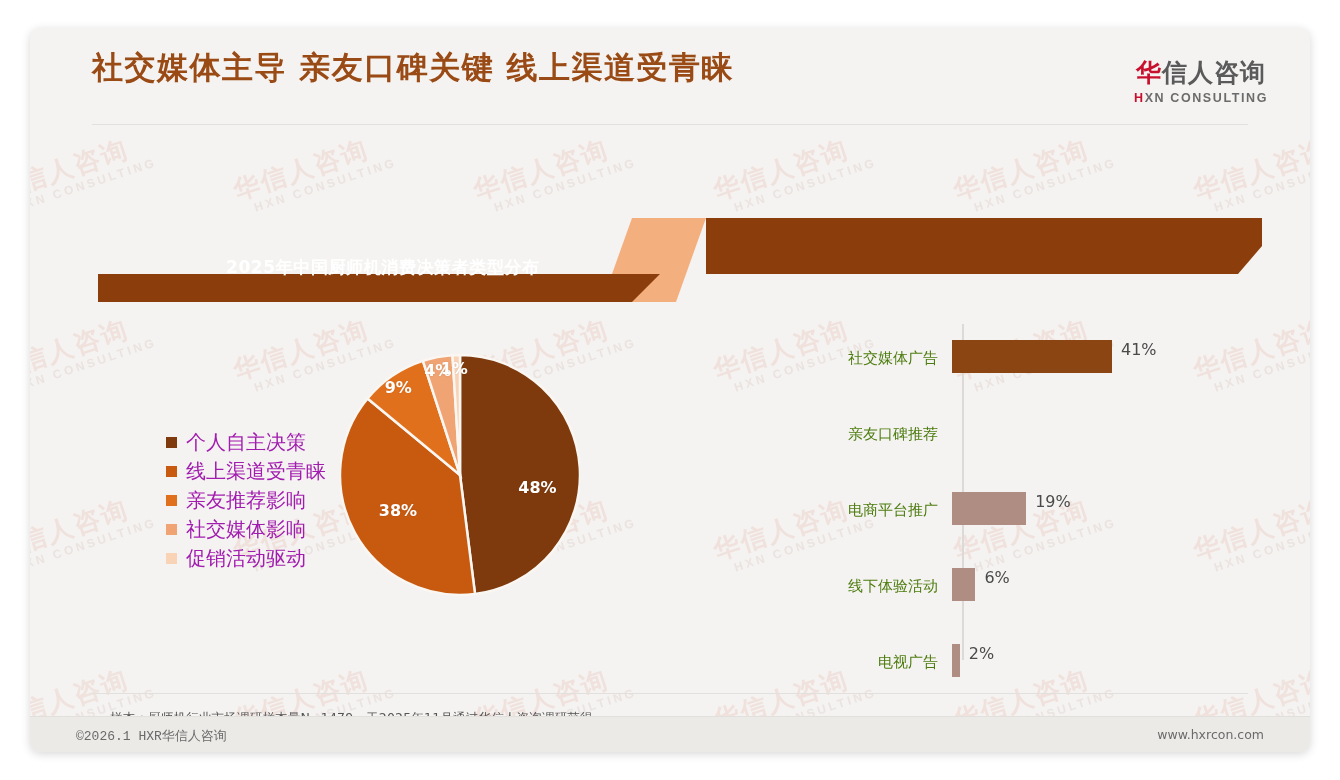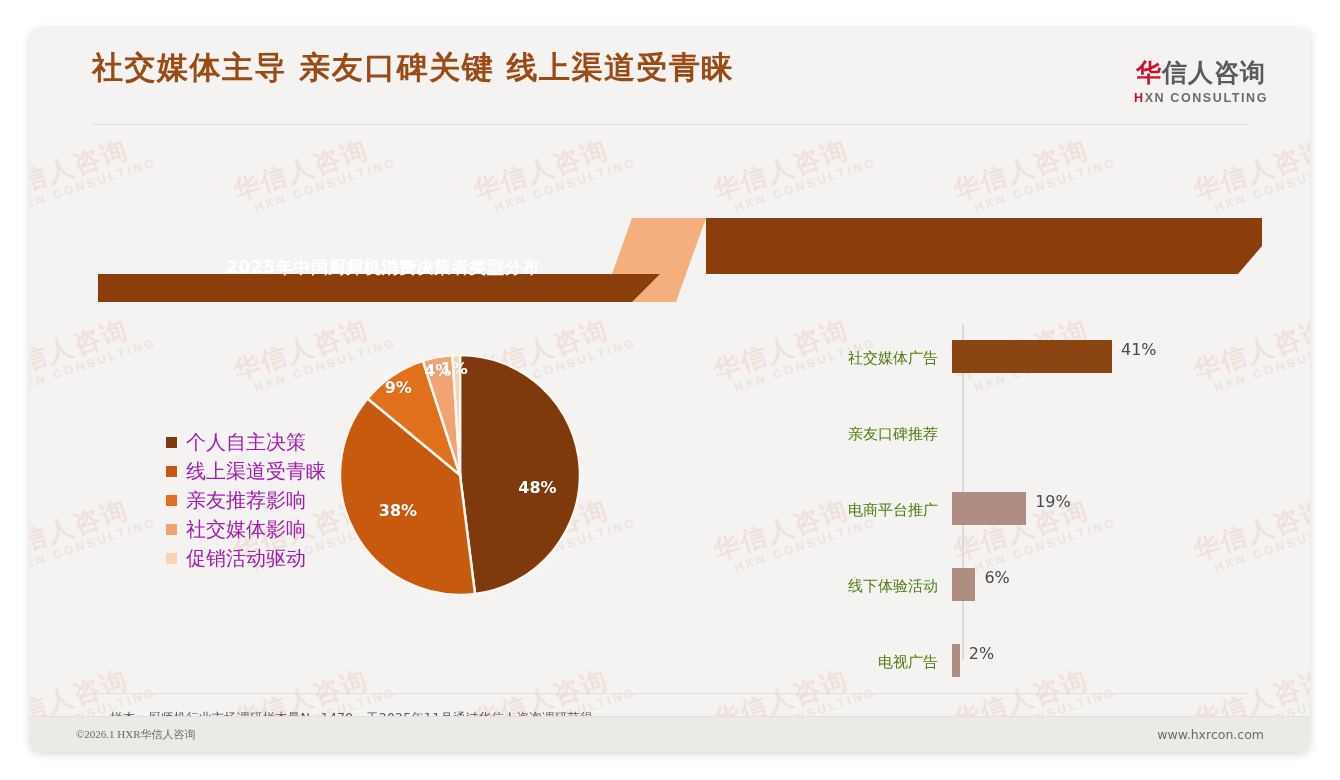--- a/index.html
+++ b/index.html
@@ -92,21 +92,21 @@
   .footnote {
     position: absolute; left: 80px; top: 682px; z-index: 5;
     font-size: 12.5px; color: #545454; font-family: "DejaVu Sans", sans-serif; letter-spacing: 0.2px;
   }
   .footer-bar {
     position: absolute; left: 0; bottom: 0; width: 100%; height: 36px;
     background: #eceae7; border-top: 1px solid #e2e0dd; z-index: 5;
   }
   .footer-left {
     position: absolute; left: 46px; top: 10px;
-    font-size: 11px; color: #6a6a6a; font-family: Liberation Serif, serif;
+    font-size: 13px; color: #6a6a6a; font-family: Liberation Mono, monospace;
   }
   .footer-right {
     position: absolute; right: 46px; top: 10px;
     font-size: 12.5px; color: #6a6a6a; font-family: "DejaVu Sans", sans-serif;
   }
 </style>
 </head>
 <body>
 
 <div id="slide">

